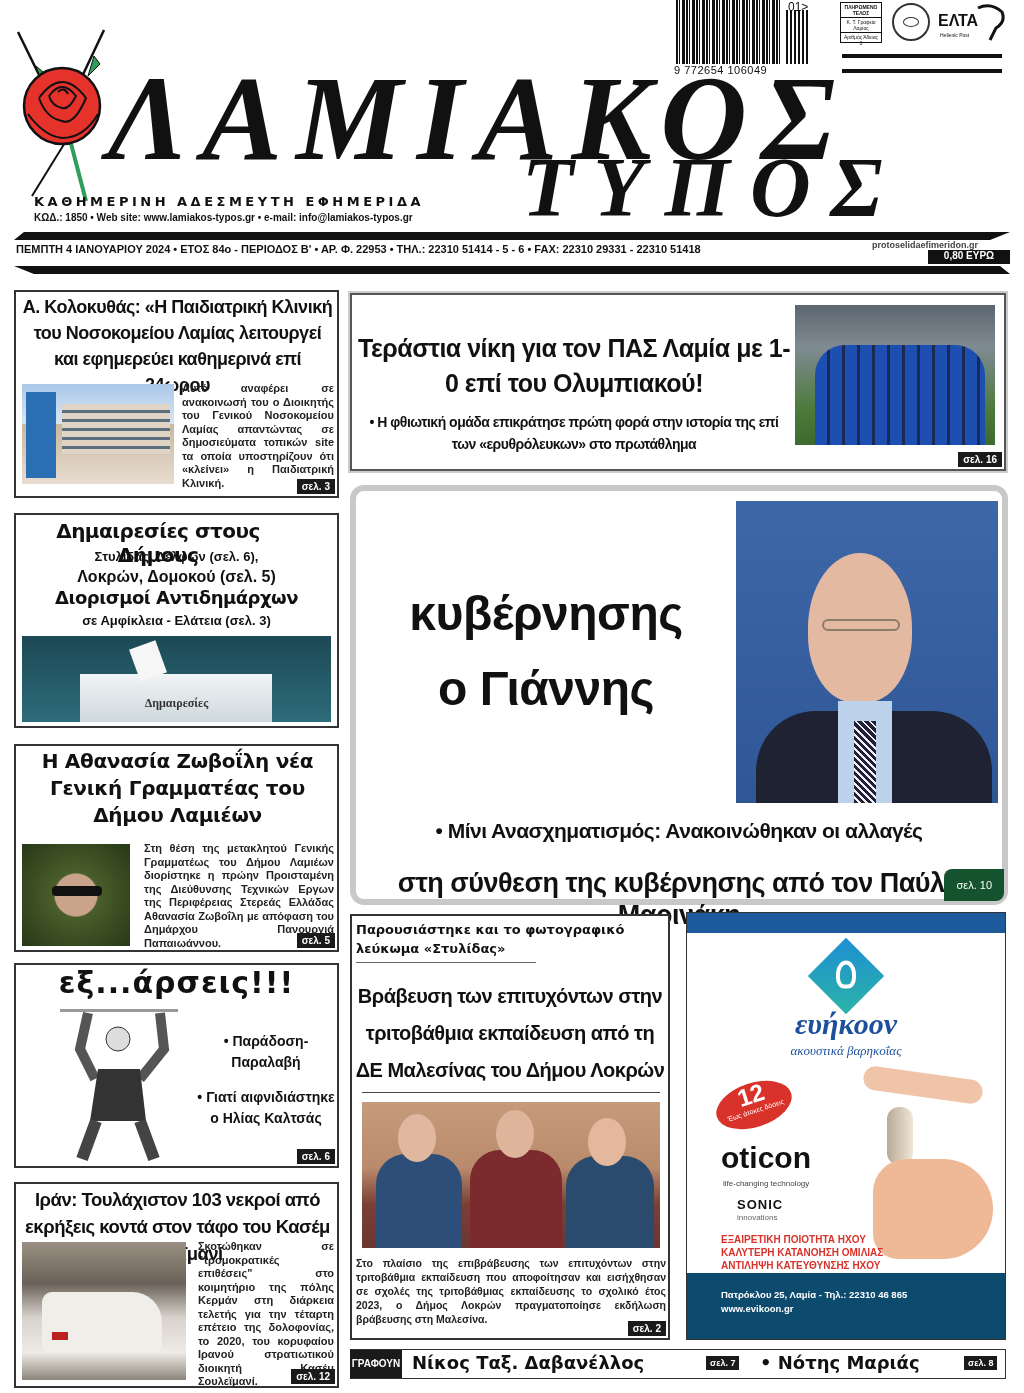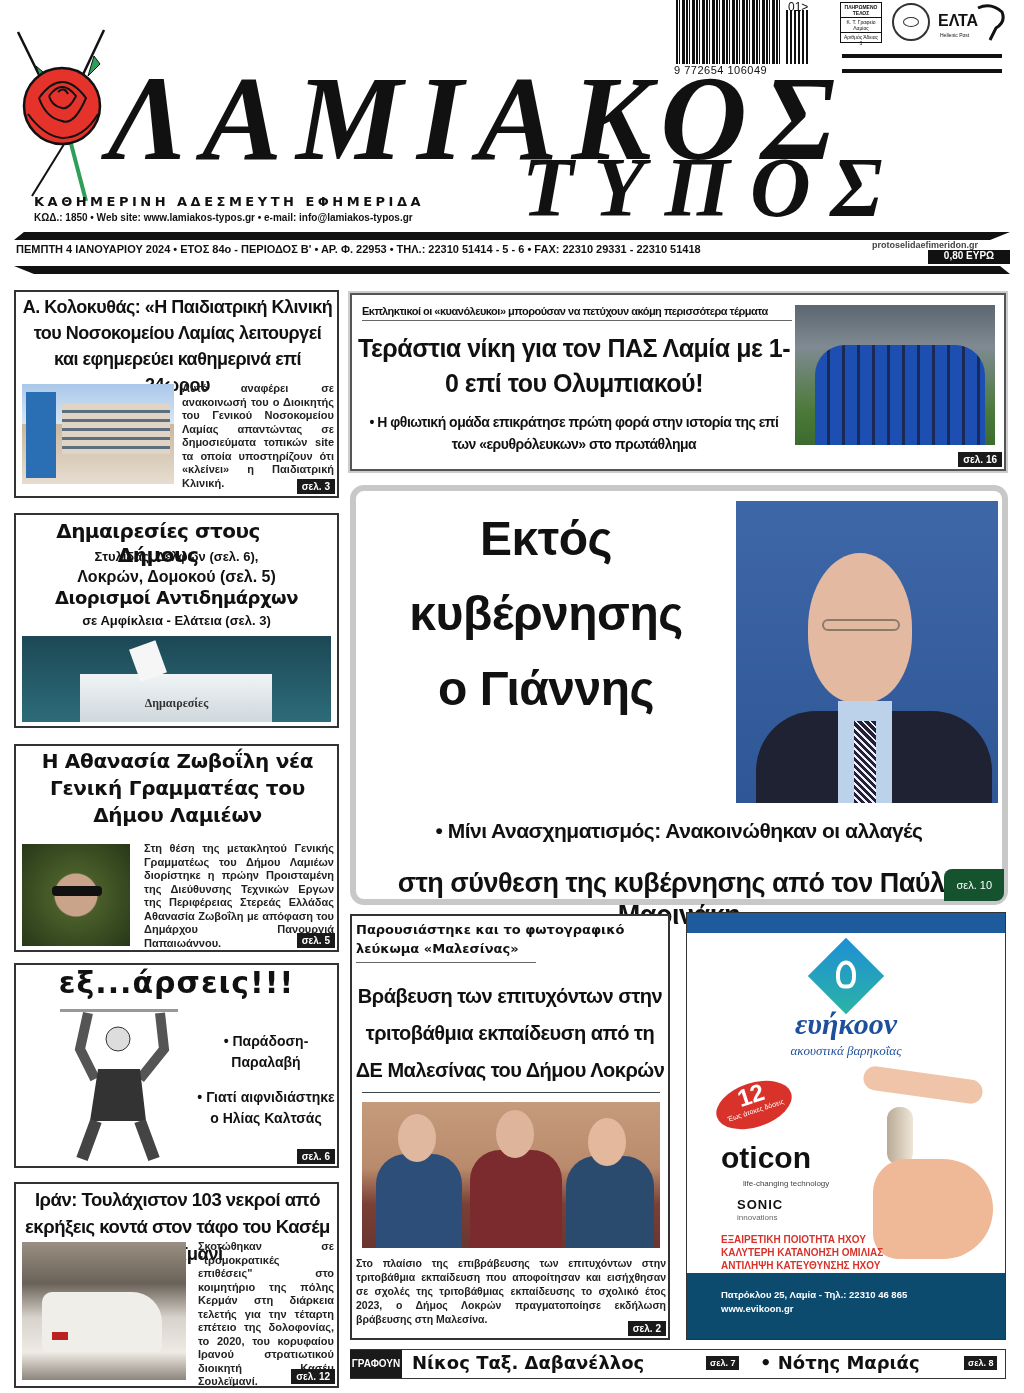--- a/index.html
+++ b/index.html
@@ -119,47 +119,45 @@
   <div class="abs center cond" style="left:4px;top:2px;width:315px;font-size:18.5px;font-weight:bold;line-height:27px;">Ιράν: Τουλάχιστον 103 νεκροί από εκρήξεις κοντά στον τάφο του Κασέμ Σουλεϊμανί</div>
   <div class="photo" style="left:6px;top:58px;width:164px;height:138px;background:linear-gradient(180deg,#9a8f82 0%,#6a6258 30%,#d8d3cc 55%,#eeeae4 80%,#8c857c 100%);">
     <div style="position:absolute;left:20px;top:50px;width:120px;height:60px;background:#efeee9;border-radius:10px 30px 6px 6px;"></div>
     <div style="position:absolute;left:30px;top:90px;width:16px;height:8px;background:#b22;"></div>
   </div>
   <div class="abs body-text" style="left:182px;top:56px;width:136px;">Σκοτώθηκαν σε "τρομοκρατικές επιθέσεις" στο κοιμητήριο της πόλης Κερμάν στη διάρκεια τελετής για την τέταρτη επέτειο της δολοφονίας, το 2020, του κορυφαίου Ιρανού στρατιωτικού διοικητή Κασέμ Σουλεϊμανί.</div>
   <div class="page-ref">σελ. 12</div>
 </div>
 
 <div class="box" style="left:350px;top:293px;width:656px;height:178px;border-color:#555;box-shadow:0 0 0 2px #ccc;">
-  <div class="abs cond" style="left:10px;top:10px;width:430px;font-size:11px;font-weight:bold;border-bottom:1px solid #666;padding-bottom:3px;white-space:nowrap;">Εκπληκτικοί οι «κυανόλευκοι» μπορούσαν να πετύχουν ακόμη περισσότερα τέρματα</div>
   <div class="abs center cond" style="left:6px;top:36px;width:432px;font-size:25px;font-weight:bold;line-height:35px;">Τεράστια νίκη για τον ΠΑΣ Λαμία με 1-0 επί του Ολυμπιακού!</div>
   <div class="abs center cond" style="left:6px;top:116px;width:432px;font-size:14px;font-weight:bold;line-height:22px;">• Η φθιωτική ομάδα επικράτησε πρώτη φορά στην ιστορία της επί των «ερυθρόλευκων» στο πρωτάθλημα</div>
   <div class="photo" style="left:443px;top:10px;width:200px;height:140px;background:linear-gradient(180deg,#5b6670 0%,#7f8a92 30%,#4c7a3a 75%,#3d6a2f 100%);">
     <div style="position:absolute;left:20px;top:40px;width:170px;height:100px;background:repeating-linear-gradient(90deg,#1d4fb3 0 12px,#1a2a55 12px 15px);border-radius:30px 30px 0 0;"></div>
   </div>
   <div class="page-ref">σελ. 16</div>
 </div>
 
 <div class="abs" style="left:350px;top:485px;width:658px;height:420px;border:6px solid #c8c8c8;border-radius:14px;background:#fff;">
-  <div class="abs center cond" style="left:0;top:10px;width:380px;font-size:48px;font-weight:bold;line-height:75px;">Εκτός</div>
   <div class="abs center cond" style="left:0;top:85px;width:380px;font-size:48px;font-weight:bold;line-height:75px;">κυβέρνησης</div>
   <div class="abs center cond" style="left:0;top:160px;width:380px;font-size:48px;font-weight:bold;line-height:75px;">ο Γιάννης</div>
   <div class="photo" style="left:380px;top:10px;width:262px;height:302px;background:linear-gradient(180deg,#3e67a8,#2f5796);">
     <div style="position:absolute;left:72px;top:52px;width:104px;height:150px;background:#e3b9a2;border-radius:50% 50% 45% 45%;"></div>
     <div style="position:absolute;left:86px;top:118px;width:78px;height:12px;border:2px solid #8c7b6b;border-radius:6px;"></div>
     <div style="position:absolute;left:20px;top:210px;width:236px;height:92px;background:#1f2233;border-radius:60px 60px 0 0;"></div>
     <div style="position:absolute;left:102px;top:200px;width:54px;height:102px;background:#bcd2ea;"></div>
     <div style="position:absolute;left:118px;top:220px;width:22px;height:82px;background:repeating-linear-gradient(45deg,#223 0 3px,#eef 3px 5px);"></div>
   </div>
   <div class="abs center cond" style="left:0;top:324px;width:646px;font-size:21px;font-weight:bold;line-height:32px;">• Μίνι Ανασχηματισμός: Ανακοινώθηκαν οι αλλαγές</div>
   <div class="abs center cond" style="left:0;top:376px;width:646px;font-size:27px;font-weight:bold;line-height:32px;">στη σύνθεση της κυβέρνησης από τον Παύλο Μαρινάκη</div>
   <div class="abs" style="right:-2px;bottom:-2px;background:#14532d;color:#fff;font-size:11px;font-weight:normal;padding:10px 12px;border-radius:8px 0 8px 0;">σελ. 10</div>
 </div>
 
 <div class="box" style="left:350px;top:914px;width:320px;height:426px;">
-  <div class="abs" style="left:4px;top:4px;width:310px;font-size:13px;font-weight:bold;line-height:19px;font-family:'DejaVu Sans',sans-serif;">Παρουσιάστηκε και το φωτογραφικό λεύκωμα «Μαλεσίνας»</div>
+  <div class="abs" style="left:4px;top:4px;width:310px;font-size:13px;font-weight:bold;line-height:19px;font-family:'DejaVu Sans',sans-serif;">Παρουσιάστηκε και το φωτογραφικό λεύκωμα «Στυλίδας»</div>
   <div class="bar" style="left:4px;top:46px;width:180px;height:1px;background:#666;"></div>
   <div class="abs center cond" style="left:2px;top:62px;width:312px;font-size:20px;font-weight:bold;line-height:37px;">Βράβευση των επιτυχόντων στην τριτοβάθμια εκπαίδευση από τη ΔΕ Μαλεσίνας του Δήμου Λοκρών</div>
   <div class="bar" style="left:10px;top:176px;width:298px;height:1px;background:#444;"></div>
   <div class="photo" style="left:10px;top:186px;width:298px;height:146px;background:linear-gradient(180deg,#c59b7c 0%,#b98b6c 45%,#7a4036 70%,#6b3530 100%);">
     <div style="position:absolute;left:14px;top:52px;width:86px;height:94px;background:#2d4e78;border-radius:30px 30px 0 0;"></div>
     <div style="position:absolute;left:36px;top:12px;width:38px;height:48px;background:#e0b89f;border-radius:50%;"></div>
     <div style="position:absolute;left:108px;top:48px;width:92px;height:98px;background:#7b2b2e;border-radius:30px 30px 0 0;"></div>
     <div style="position:absolute;left:134px;top:8px;width:38px;height:48px;background:#deb59b;border-radius:50%;"></div>
     <div style="position:absolute;left:204px;top:54px;width:88px;height:92px;background:#2a4b6e;border-radius:30px 30px 0 0;"></div>
     <div style="position:absolute;left:226px;top:16px;width:38px;height:48px;background:#e3b89c;border-radius:50%;"></div>
@@ -178,21 +176,21 @@
   <div class="abs" style="left:28px;top:170px;width:78px;height:44px;background:#d8322a;border-radius:50%;transform:rotate(-18deg);color:#fff;text-align:center;">
     <div style="font-size:24px;font-weight:bold;line-height:24px;">12</div>
     <div style="font-size:7px;">Έως άτοκες δόσεις</div>
   </div>
   <div class="abs" style="left:146px;top:160px;width:168px;height:200px;">
     <div style="position:absolute;left:30px;top:0;width:120px;height:24px;background:#f0c4a8;border-radius:12px;transform:rotate(8deg);"></div>
     <div style="position:absolute;left:54px;top:34px;width:26px;height:58px;background:linear-gradient(90deg,#b8aa96,#efe6d6);border-radius:12px;"></div>
     <div style="position:absolute;left:40px;top:86px;width:120px;height:100px;background:#efb896;border-radius:40px 60px 60px 30px;"></div>
   </div>
   <div class="abs" style="left:34px;top:228px;font-size:30px;font-weight:bold;color:#111;">oticon</div>
-  <div class="abs" style="left:36px;top:266px;font-size:8px;color:#444;margin-left:20px;">life-changing technology</div>
+  <div class="abs" style="left:36px;top:266px;font-size:8px;color:#444;">life-changing technology</div>
   <div class="abs" style="left:50px;top:284px;font-size:13px;font-weight:bold;letter-spacing:1px;">SONIC</div>
   <div class="abs" style="left:50px;top:300px;font-size:8px;color:#666;">innovations</div>
   <div class="abs" style="left:34px;top:320px;font-size:10px;font-weight:bold;color:#d8322a;line-height:13px;">
     <div>ΕΞΑΙΡΕΤΙΚΗ ΠΟΙΟΤΗΤΑ ΗΧΟΥ</div>
     <div>ΚΑΛΥΤΕΡΗ ΚΑΤΑΝΟΗΣΗ ΟΜΙΛΙΑΣ</div>
     <div>ΑΝΤΙΛΗΨΗ ΚΑΤΕΥΘΥΝΣΗΣ ΗΧΟΥ</div>
   </div>
   <div class="abs" style="left:0;top:360px;width:318px;height:66px;background:#0c4a6e;color:#fff;">
     <div style="position:absolute;left:34px;top:16px;font-size:9.5px;font-weight:bold;">Πατρόκλου 25, Λαμία - Τηλ.: 22310 46 865</div>
     <div style="position:absolute;left:34px;top:30px;font-size:9.5px;font-weight:bold;">www.evikoon.gr</div>

